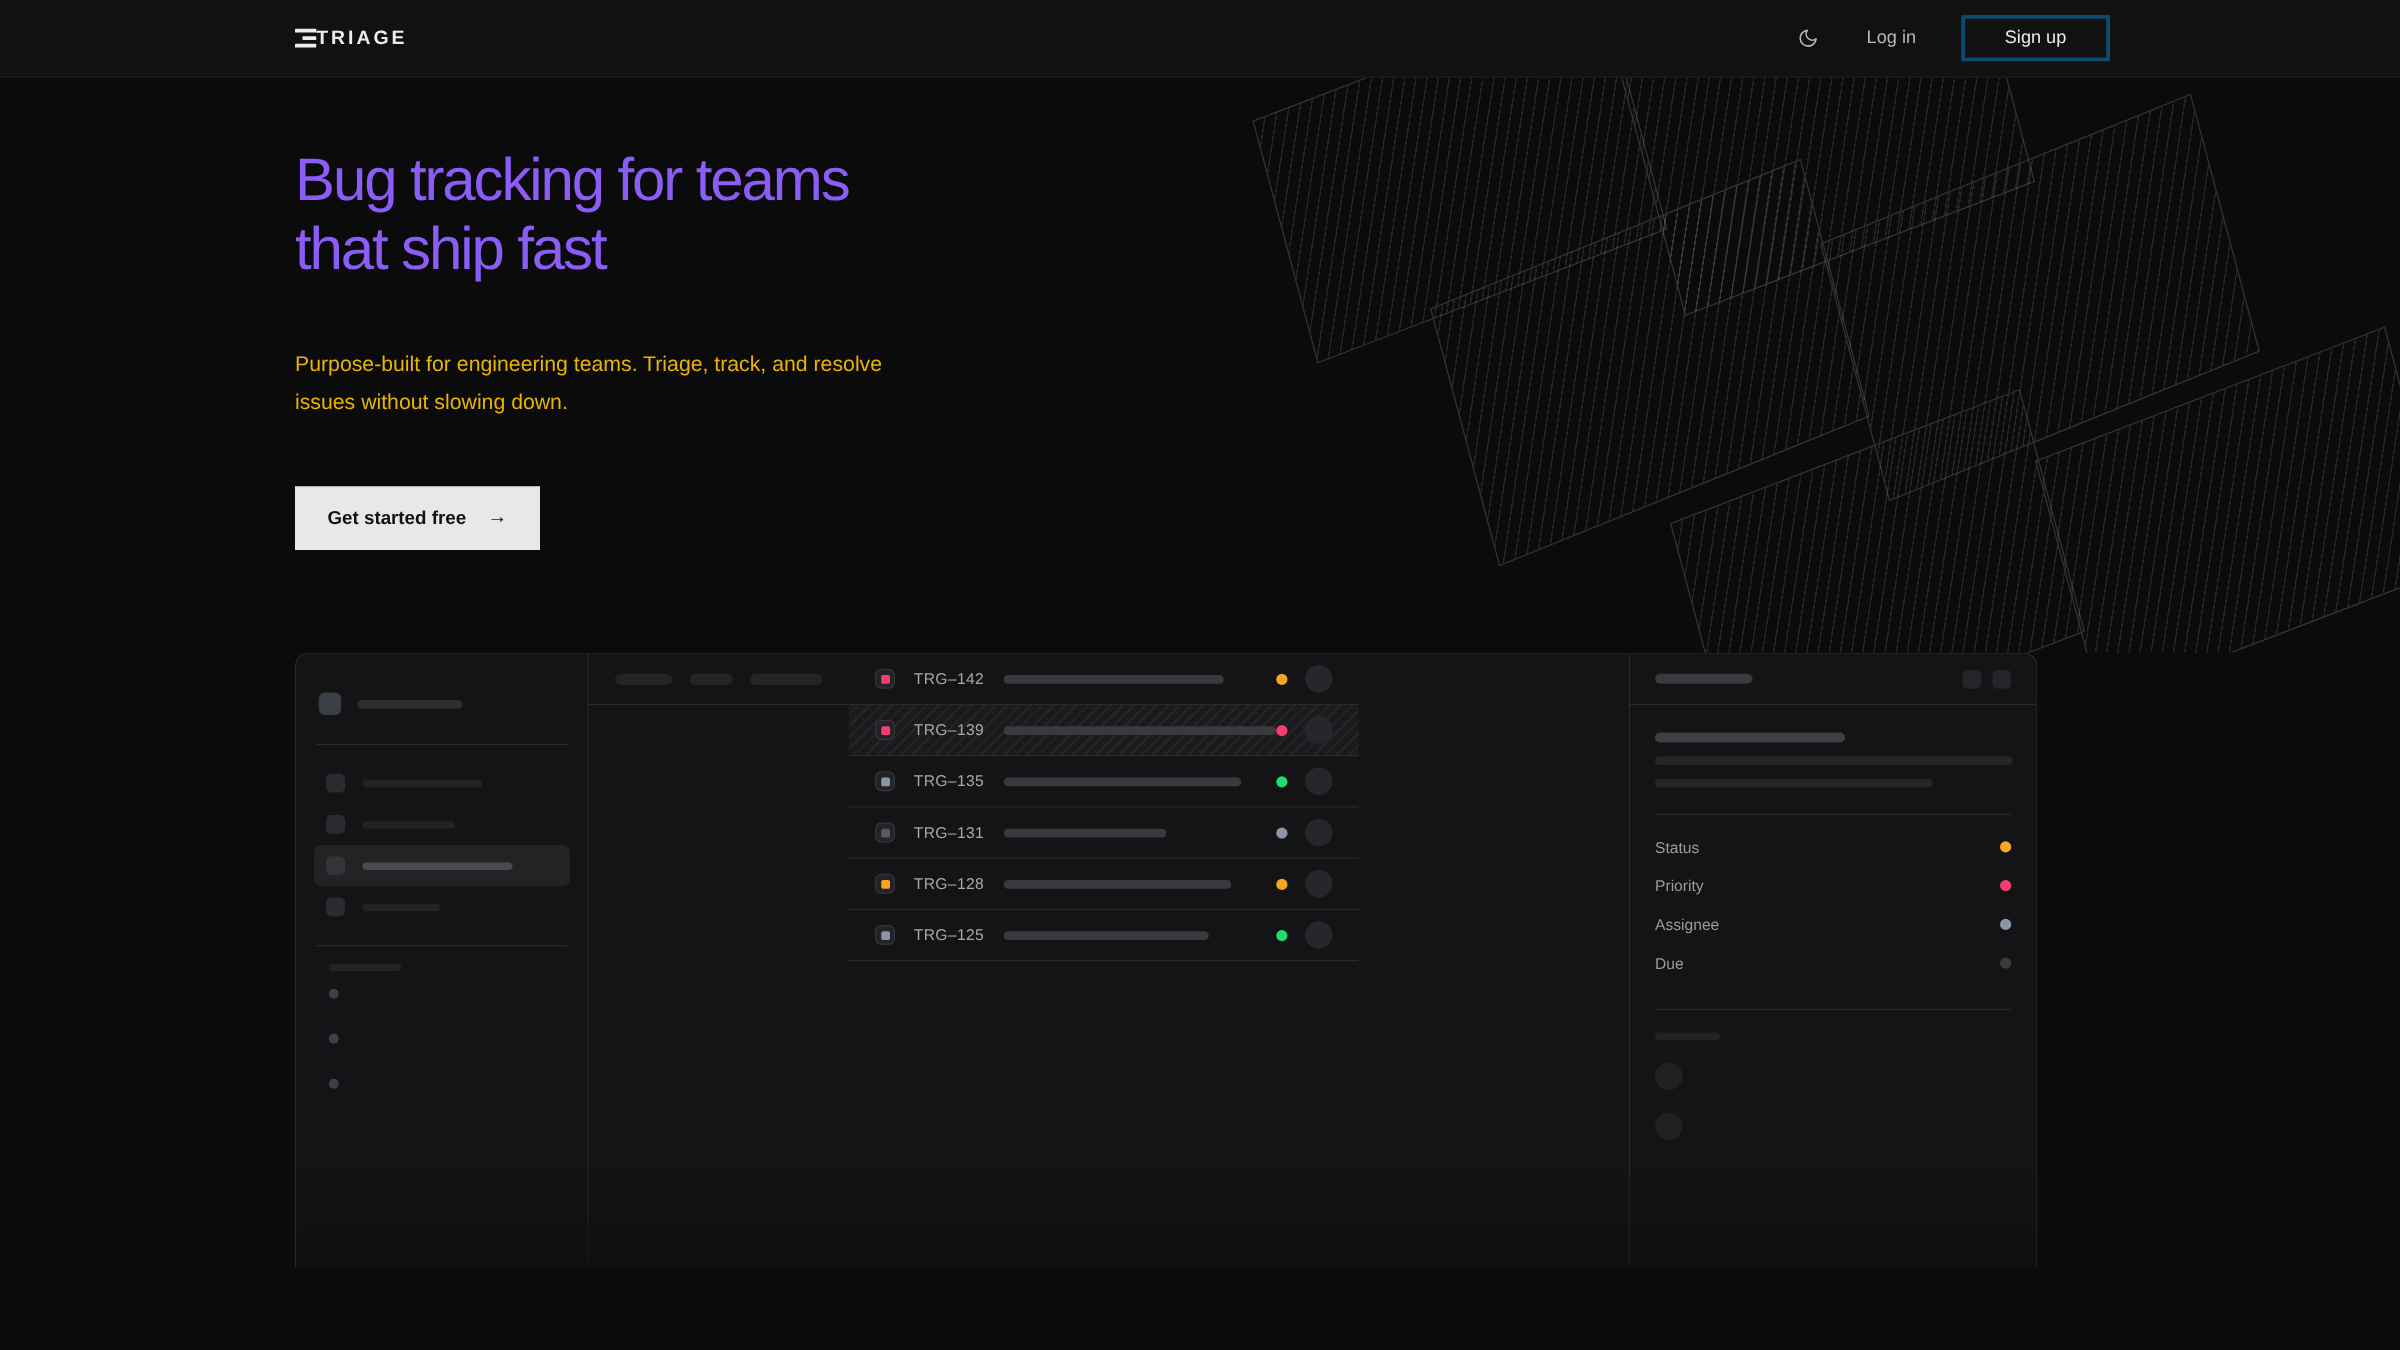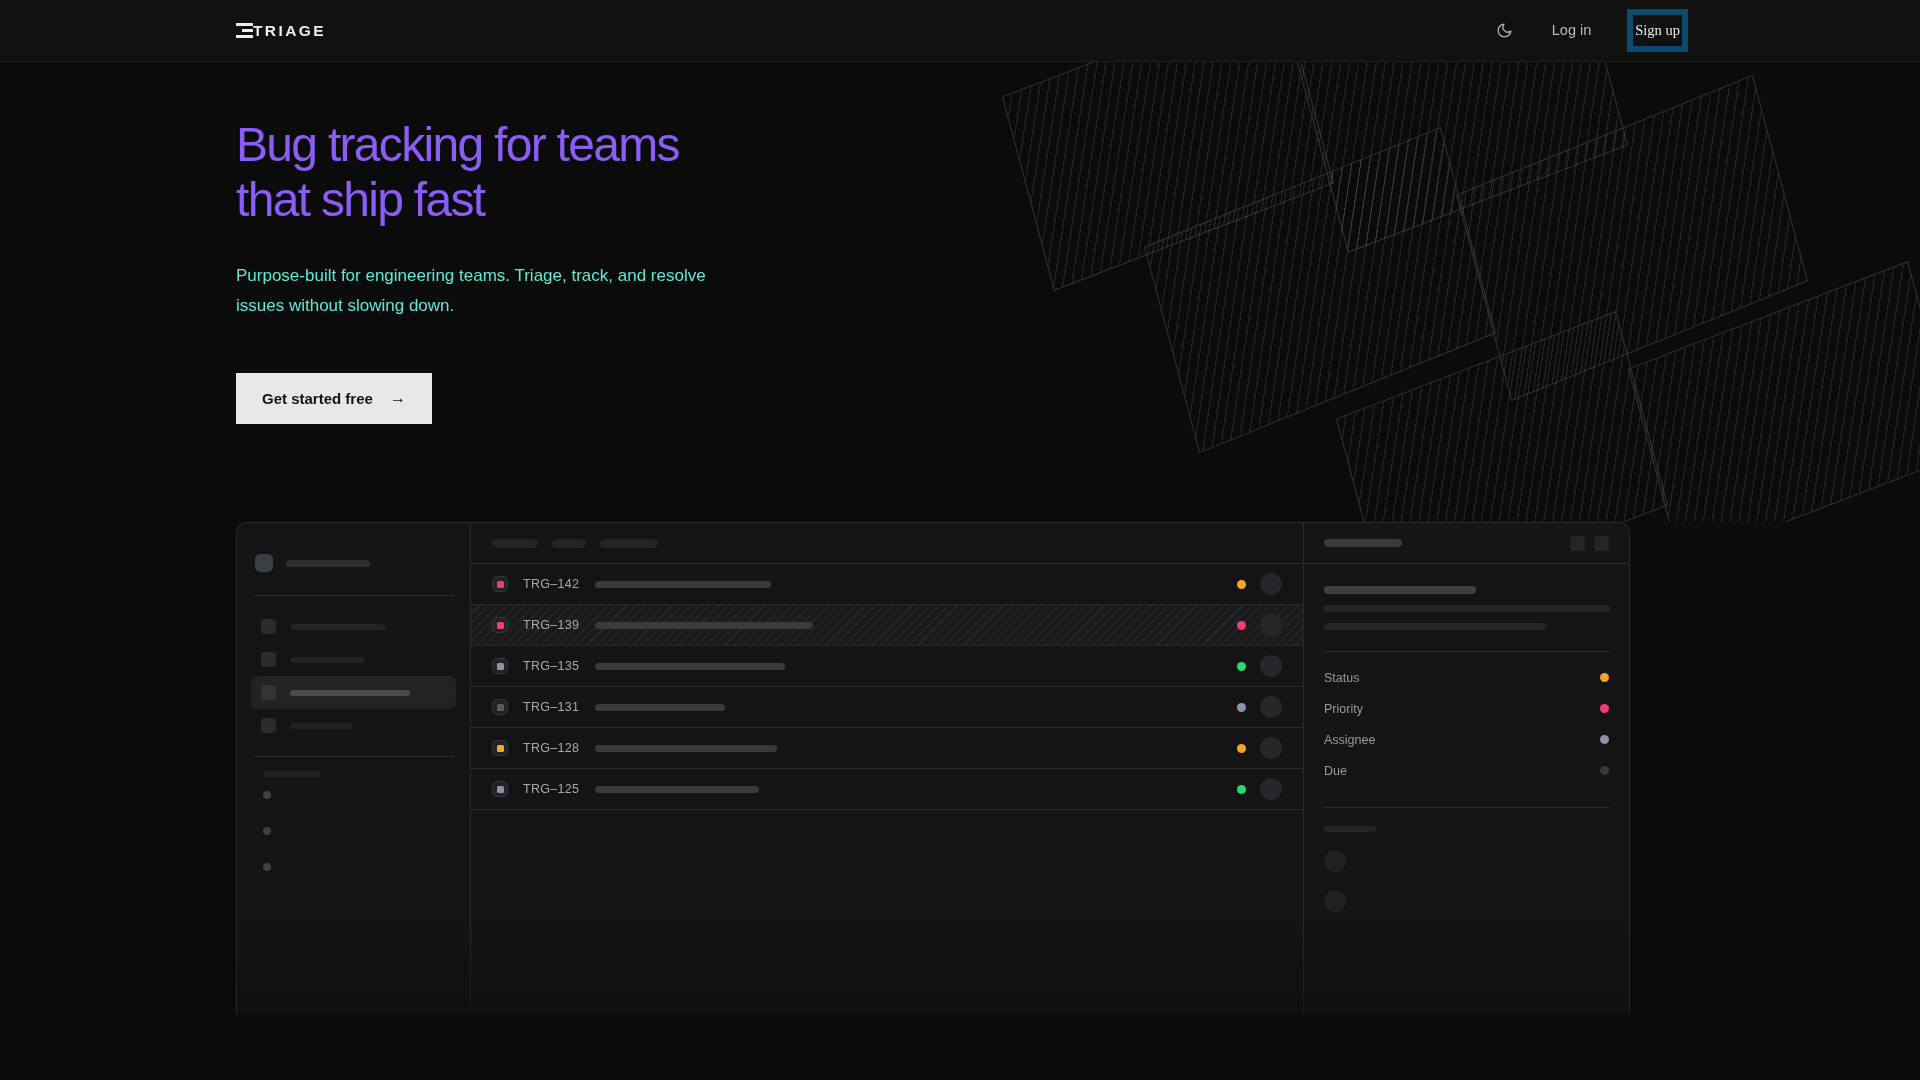--- a/index.html
+++ b/index.html
@@ -52,22 +52,22 @@
   .theme-toggle {
     width: 22px; height: 22px; display: flex; align-items: center; justify-content: center;
     cursor: pointer;
   }
   .theme-toggle svg { display: block; }
   .nav-link {
     font-size: 14.5px; color: #b9b9bb; text-decoration: none; cursor: pointer;
   }
   .btn-signup {
     font-size: 14.5px; color: #ededee; background: transparent;
-    border: 6px solid #0c4a6e; padding: 8px 2px; cursor: pointer;
-    font-family: Liberation Serif, serif; line-height: 1.1;
+    border: 3px solid #0c4a6e; padding: 8px 32px; cursor: pointer;
+    font-family: Liberation Sans, sans-serif; line-height: 1.1;
   }
 
   
   .decor { position: absolute; top: 62px; left: 0; width: 1920px; height: 460px; overflow: hidden; z-index: 1; }
   .panel {
     position: absolute;
     border: 1px solid #34343a;
     background-image: repeating-linear-gradient(
       115deg,
       rgba(255,255,255,0) 0px,
@@ -83,22 +83,22 @@
   .p5 { width: 300px; height: 200px; left: 1352px; top: 300px; transform: rotate(-21deg) skewX(-6deg); }
   .p6 { width: 300px; height: 200px; left: 1644px; top: 250px; transform: rotate(-21deg) skewX(-6deg); }
 
   
   .hero { position: absolute; left: 236px; top: 118px; z-index: 10; }
   .hero h1 {
     font-size: 48px; line-height: 1.14; font-weight: normal;
     letter-spacing: -1.7px; color: #8b5cf6; max-width: 700px;
   }
   .hero p {
-    margin-top: 34px;
-    font-size: 17px; line-height: 1.75; color: #5eead4; max-width: 480px;
+    margin-top: 50px;
+    font-size: 17px; line-height: 1.75; color: #eab308; max-width: 480px;
   }
   .cta {
     margin-top: 52px;
     display: inline-flex; align-items: center; gap: 17px;
     background: #e8e8e9; color: #131314;
     font-size: 15px; font-weight: bold; font-family: inherit;
     border: none; padding: 17px 26px; cursor: pointer;
   }
   .cta .arrow { font-size: 16px; line-height: 1; }
 
@@ -137,21 +137,21 @@
   .nav-dot { width: 15px; height: 15px; border-radius: 4px; background: #2c2c30; flex: none; }
   .nav-item.active .nav-dot { background: #333338; }
   .nav-bar-sk { height: 6px; }
   .nav-item.active .nav-bar-sk { background: #4a4a4f; }
 
   .side-label { height: 6px; width: 58px; margin: 4px 12px 0 12px; }
   .proj-item { display: flex; align-items: center; height: 36px; padding: 0 12px; cursor: pointer; }
   .proj-dot { width: 8px; height: 8px; border-radius: 50%; background: #3c4149; }
 
   
-  .app-main { flex: 1; min-width: 0; display: flex; flex-direction: column; background: #141416; }
+  .app-main { flex: 1; min-width: 0; display: flex; flex-direction: row; background: #141416; }
   .main-toolbar {
     height: 41px; flex: none; display: flex; align-items: center; gap: 14px;
     padding: 0 21px; border-bottom: 1px solid #2a2a2d;
   }
   .chip { height: 9px; border-radius: 99px; background: #242427; }
 
   .row {
     position: relative;
     height: 41px; flex: none; display: flex; align-items: center;
     padding: 0 21px; border-bottom: 1px solid #2a2a2d;

